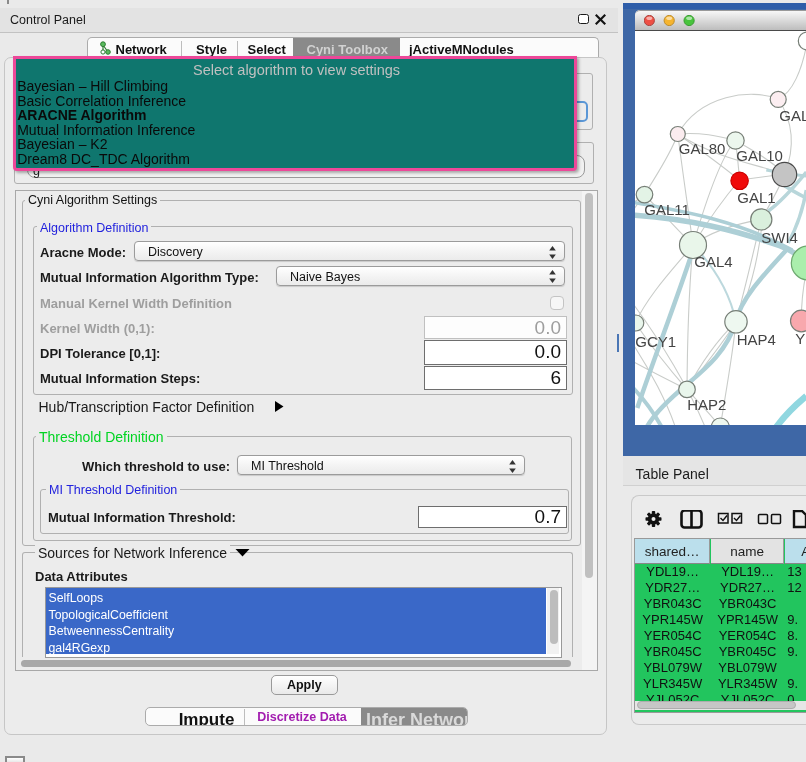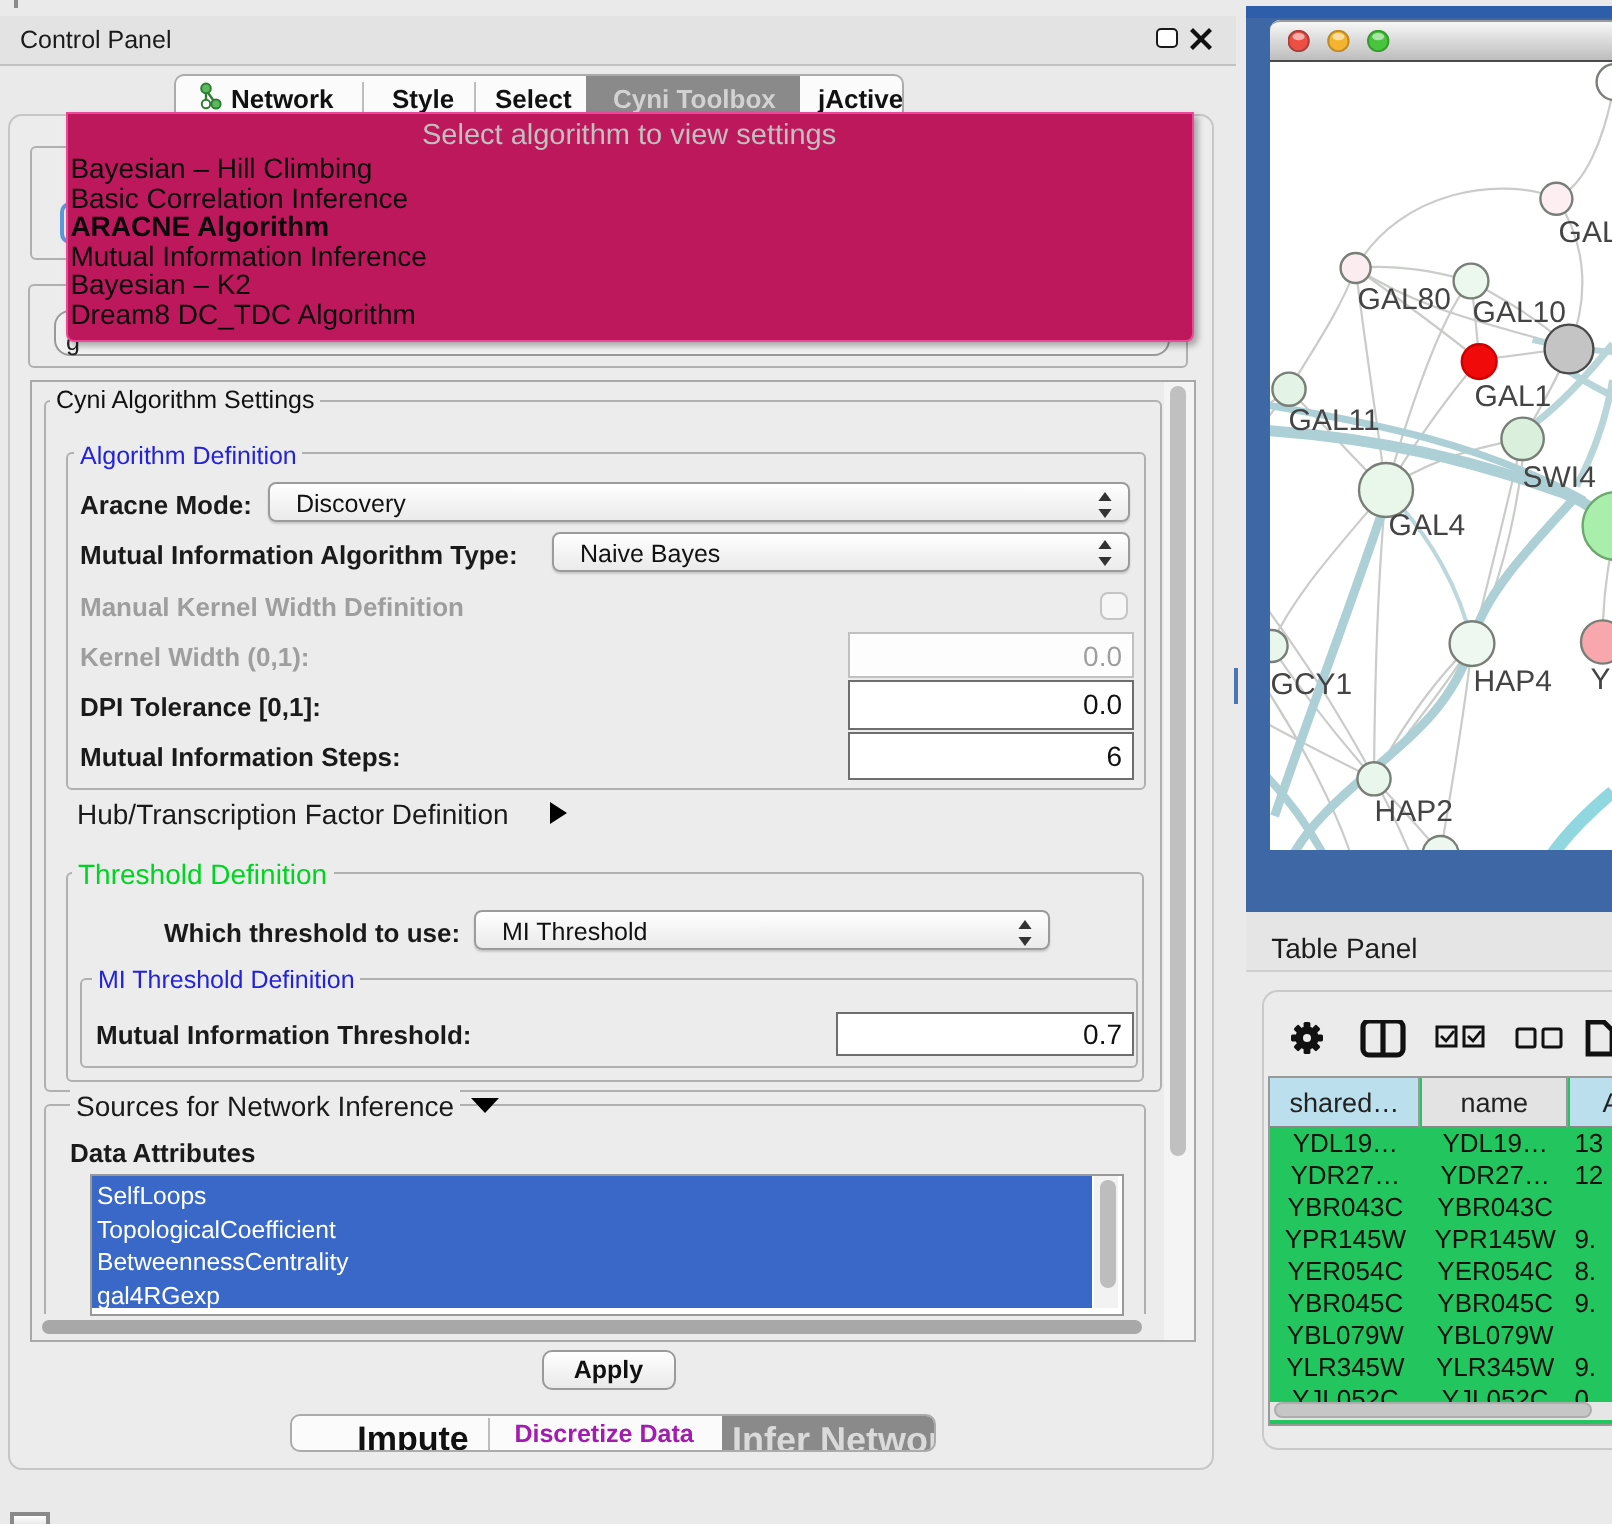--- a/index.html
+++ b/index.html
@@ -5,39 +5,39 @@
 * { margin:0; padding:0; box-sizing:border-box; }
 html,body { width:806px; height:762px; overflow:hidden; }
 body { background:#eaeaea; font-family:"Liberation Sans", sans-serif; position:relative; }
 .abs { position:absolute; }
 .bold { font-weight:bold; }
 .grp { position:absolute; border:1px solid #b0b0b0; border-radius:3px; }
 .grplabel { position:absolute; background:#ececec; padding:0 3px; font-size:12.5px; white-space:nowrap; }
 .combo { position:absolute; border:1px solid #9b9b9b; border-radius:4px; background:linear-gradient(#ffffff,#f2f2f2 60%,#ebebeb); font-size:12.5px; color:#111; box-shadow:0 1px 1px rgba(0,0,0,0.15);}
 .combo .ctext { position:absolute; left:13px; top:3px; }
 .combo .arr { position:absolute; right:7px; top:2.5px; width:9px; }
-.field { position:absolute; background:#fff; border:1.5px solid #6e6e6e; font-size:14px; color:#111; text-align:right; padding-right:5px; display:flex; align-items:center; justify-content:flex-end;padding-left:25px; }
+.field { position:absolute; background:#fff; border:1.5px solid #6e6e6e; font-size:19px; color:#111; text-align:right; padding-right:5px; display:flex; align-items:center; justify-content:flex-end;padding-left:25px; }
 .lbl { position:absolute; font-size:13px; font-weight:bold; color:#1a1a1a; white-space:nowrap; }
 .dis { color:#9e9e9e; }
 </style>
 </head>
 <body>
 
 <div class="abs" style="left:0; top:7.5px; width:618px; height:25px; background:#e3e3e3; border-bottom:1px solid #c2c2c2;">
   <div class="abs" style="left:10px; top:5px; font-size:12.5px; color:#1a1a1a;">Control Panel</div>
   <div class="abs" style="left:578px; top:6px; width:10.5px; height:10.5px; border:1.6px solid #1a1a1a; border-radius:2.5px; background:#fff;"></div>
   <svg class="abs" style="left:595px; top:6px;" width="11" height="11" viewBox="0 0 11 11">
       <path d="M1.5 0 L5.5 4 L9.5 0 L11 1.5 L7 5.5 L11 9.5 L9.5 11 L5.5 7 L1.5 11 L0 9.5 L4 5.5 L0 1.5 Z" fill="#111"></path>
     </svg>
 </div>
 <div class="abs" style="left:7px; top:0; width:1.5px; height:4px; background:#8a8a8a;"></div>
 
 <div class="abs" style="left:3.8px; top:57px; width:603.6px; height:678px; background:#ececec; border:1px solid #c6c6c6; border-radius:7px;"></div>
 
-<div class="abs" style="left:87px; top:36.5px; width:365px; height:20.5px; background:#fbfbfb; border:1px solid #ababab; border-bottom:none; border-radius:5px 5px 0 0; overflow:hidden;">
+<div class="abs" style="left:87px; top:36.5px; width:512px; height:20.5px; background:#fbfbfb; border:1px solid #ababab; border-bottom:none; border-radius:5px 5px 0 0; overflow:hidden;">
   <svg class="abs" style="left:11px; top:3px;" width="13" height="14" viewBox="0 0 13 14">
     <line x1="4" y1="4" x2="9" y2="11" stroke="#2e7d32" stroke-width="1.2"></line>
     <line x1="4" y1="4" x2="4" y2="11" stroke="#2e7d32" stroke-width="1.2"></line>
     <circle cx="4" cy="3.2" r="2.4" fill="#5abb5e" stroke="#2e7d32" stroke-width="1"></circle>
     <circle cx="9" cy="11" r="2.3" fill="#5abb5e" stroke="#2e7d32" stroke-width="1"></circle>
     <circle cx="4" cy="11" r="2.1" fill="#fff" stroke="#2e7d32" stroke-width="1"></circle>
   </svg>
   <div class="abs bold" style="left:27.5px; top:4px; font-size:13px; color:#111;">Network</div>
   <div class="abs" style="left:93px; top:3px; width:1px; height:15px; background:#bdbdbd;"></div>
   <div class="abs bold" style="left:108px; top:4px; font-size:13px; color:#111;">Style</div>
@@ -131,21 +131,21 @@
 <div class="abs" style="left:145px; top:706.5px; width:322.5px; height:19.5px; background:#fbfbfb; border:1px solid #ababab; border-radius:5px; overflow:hidden;">
   <div class="abs bold" style="left:12px; top:2px; width:97px; text-align:center; font-size:17px; color:#111;">Impute Data</div>
   <div class="abs" style="left:97.5px; top:1px; width:1px; height:17px; background:#bdbdbd;"></div>
   <div class="abs bold" style="left:98px; top:2px; width:116px; text-align:center; font-size:12.5px; color:#a21caf;">Discretize Data</div>
   <div class="abs" style="left:215px; top:0; width:107.5px; height:19.5px; background:#8a8a8a;"></div>
   <div class="abs bold" style="left:215px; top:2px; width:125px; text-align:center; font-size:18px; color:#dadada;">Infer Network</div>
 </div>
 
 <div class="abs" style="left:5px; top:756px; width:20px; height:10px; border:2px solid #8a8a8a; background:linear-gradient(#fff,#ddd);"></div>
 
-<div class="abs" style="left:33px; top:56px; width:563.5px; height:115px; background:#be185d; border:1px solid #ec4899; border-radius:0 0 4px 4px; box-shadow:2px 2px 3px rgba(0,0,0,0.3); z-index:50;">
+<div class="abs" style="left:13px; top:56px; width:563.5px; height:115px; background:#0f766e; border:3px solid #ec4899; border-radius:0 0 4px 4px; box-shadow:2px 2px 3px rgba(0,0,0,0.3); z-index:50;">
   <div class="abs" style="left:177px; top:2.5px; font-size:14.5px; color:#c0c0c0;">Select algorithm to view settings</div>
   <div class="abs" style="left:1.2px; top:20px; font-size:14px; color:#0a0a0a; line-height:14.5px;">Bayesian – Hill Climbing<br>Basic Correlation Inference<br><span class="bold">ARACNE Algorithm</span><br>Mutual Information Inference<br>Bayesian – K2<br>Dream8 DC_TDC Algorithm</div>
 </div>
 
 <div class="abs" style="left:622.6px; top:3px; width:183.4px; height:453px; background:#3e67a6;"></div>
 <div class="abs" style="left:622.6px; top:3px; width:183.4px; height:6px; background:#2e5da9;"></div>
 
 <div class="abs" style="left:634.7px; top:9.5px; width:171.3px; height:415px; background:#fff; border-radius:5px 0 0 0; overflow:hidden;">
   <div class="abs" style="left:0; top:0; width:171.3px; height:21.5px; background:linear-gradient(#f7f7f7,#bdbdbd); border-top:1px solid #999; border-bottom:1.5px solid #4a4a4a; border-radius:5px 0 0 0;"></div>
   <svg class="abs" style="left:9px; top:5.5px;" width="60" height="11" viewBox="0 0 60 11">

